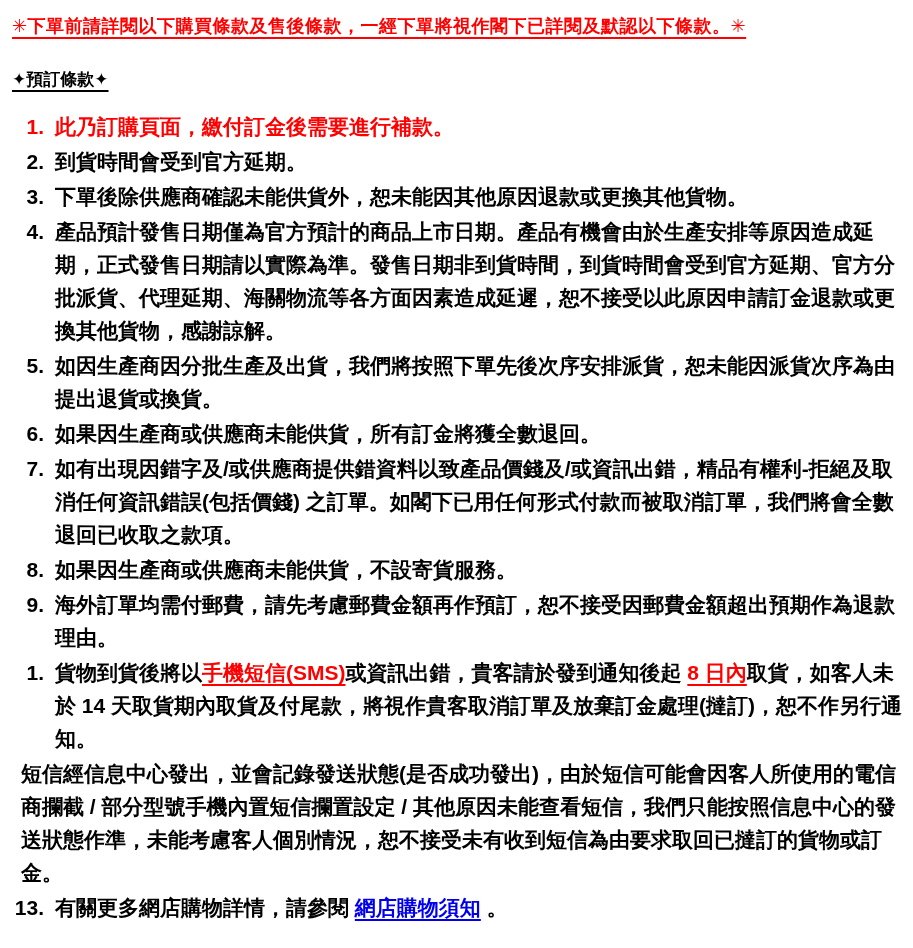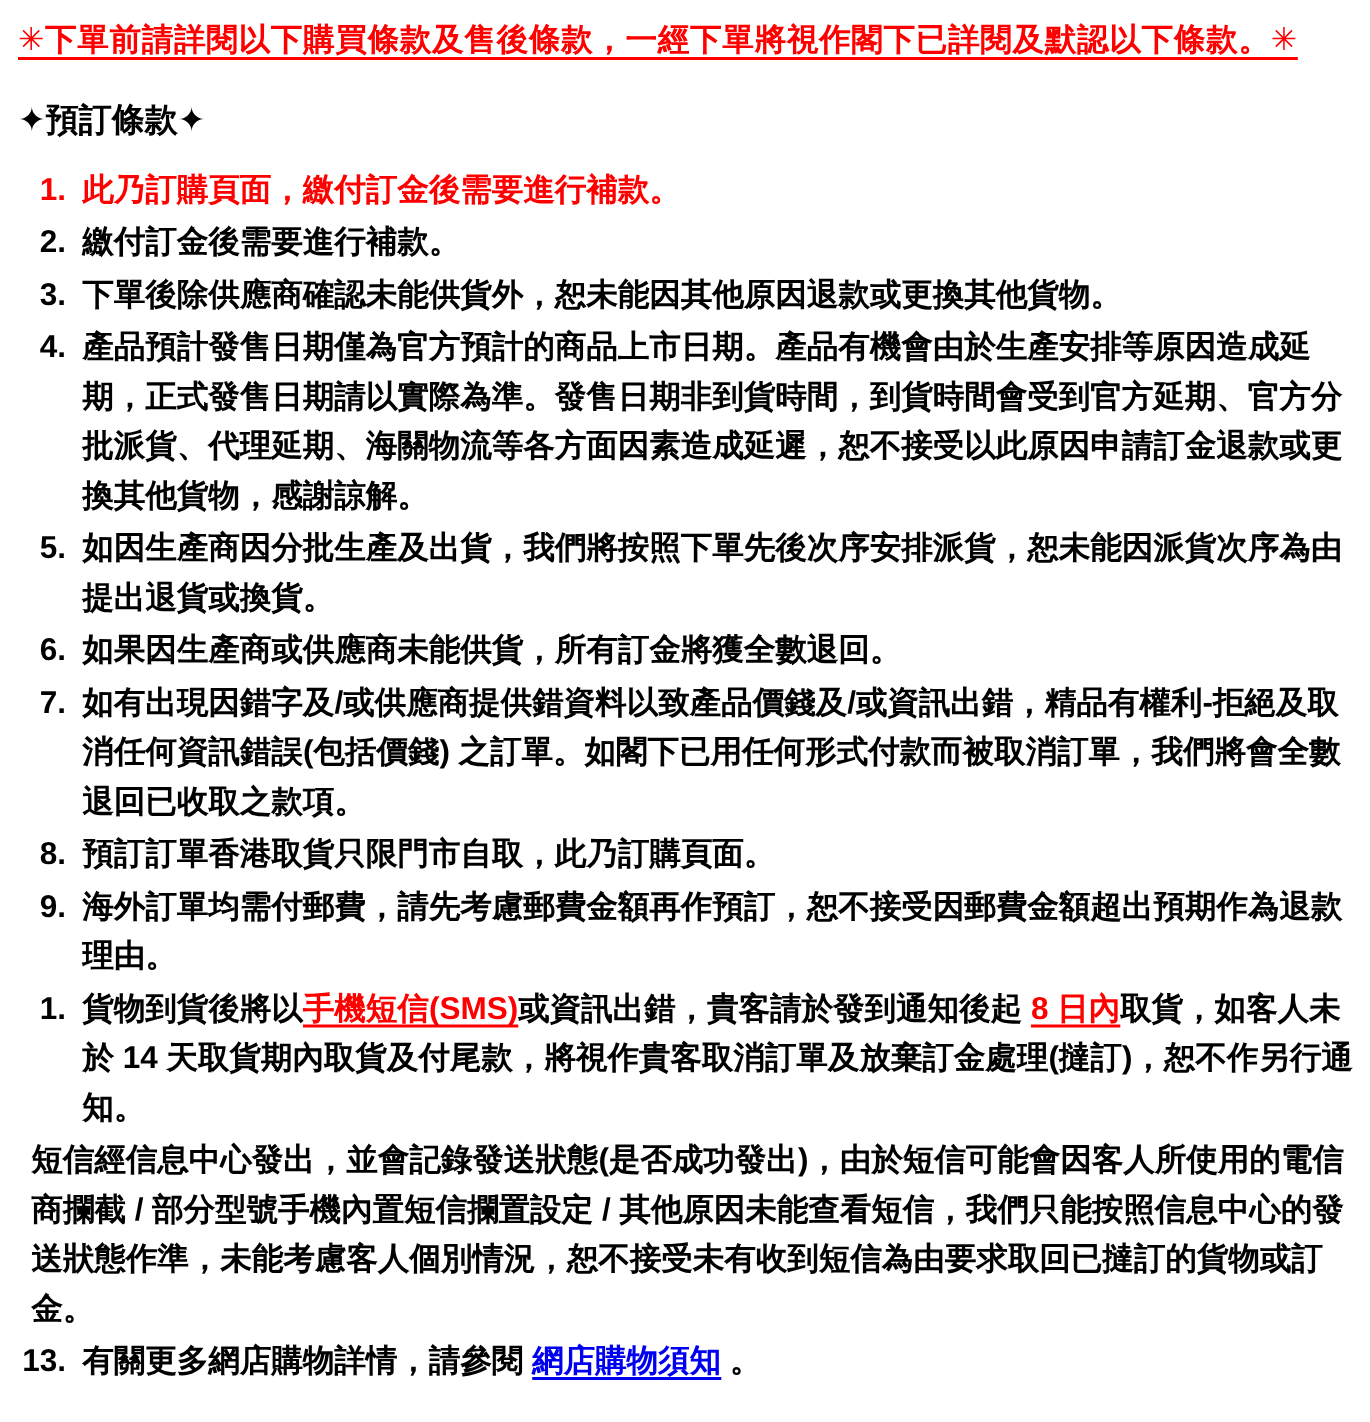--- a/index.html
+++ b/index.html
@@ -19,33 +19,34 @@
     min-height: 948px;
     font-family: "Liberation Sans", "DejaVu Sans", sans-serif;
     font-weight: 700;
     color: var(--ink);
   }
   .page {
     padding: 9px 10px 20px 10px;
   }
   .banner {
     color: var(--red);
-    font-size: 21px;
+    font-size: 18px;
     line-height: 27px;
     margin: 4px 0 0 2px;
     text-decoration: underline;
     text-decoration-thickness: 2px;
     text-underline-offset: 5px;
     letter-spacing: 0.5px;
   }
   .section-title {
-    font-size: 22px;
+    font-size: 17px;
     line-height: 26px;
     margin: 27px 0 0 2px;
     display: inline-block;
+    text-decoration: underline;
     text-decoration-thickness: 2px;
     text-underline-offset: 5px;
   }
   .terms {
     margin-top: 17px;
   }
   .row {
     display: flex;
     font-size: 21px;
     line-height: 33px;
@@ -90,21 +91,21 @@
     <span class="section-title">✦預訂條款✦</span>
   </div>
 
   <div class="terms">
       <div class="row red">
         <span class="num">1.</span>
         <div class="txt"><span>此乃訂購頁面，繳付訂金後需要進行補款。</span></div>
       </div>
       <div class="row">
         <span class="num">2.</span>
-        <div class="txt"><span>繳付訂金後需要進行補款。</span></div>
+        <div class="txt"><span>到貨時間會受到官方延期。</span></div>
       </div>
       <div class="row">
         <span class="num">3.</span>
         <div class="txt"><span>下單後除供應商確認未能供貨外，恕未能因其他原因退款或更換其他貨物。</span></div>
       </div>
       <div class="row">
         <span class="num">4.</span>
         <div class="txt"><span>產品預計發售日期僅為官方預計的商品上市日期。產品有機會由於生產安排等原因造成延期，正式發售日期請以實際為準。發售日期非到貨時間，到貨時間會受到官方延期、官方分批派貨、代理延期、海關物流等各方面因素造成延遲，恕不接受以此原因申請訂金退款或更換其他貨物，感謝諒解。</span></div>
       </div>
       <div class="row">
@@ -114,21 +115,21 @@
       <div class="row">
         <span class="num">6.</span>
         <div class="txt"><span>如果因生產商或供應商未能供貨，所有訂金將獲全數退回。</span></div>
       </div>
       <div class="row">
         <span class="num">7.</span>
         <div class="txt"><span>如有出現因錯字及/或供應商提供錯資料以致產品價錢及/或資訊出錯，精品有權利-拒絕及取消任何資訊錯誤(包括價錢) 之訂單。如閣下已用任何形式付款而被取消訂單，我們將會全數退回已收取之款項。</span></div>
       </div>
       <div class="row">
         <span class="num">8.</span>
-        <div class="txt"><span>預訂訂單香港取貨只限門市自取，此乃訂購頁面。</span></div>
+        <div class="txt"><span>如果因生產商或供應商未能供貨，不設寄貨服務。</span></div>
       </div>
       <div class="row">
         <span class="num">9.</span>
         <div class="txt"><span>海外訂單均需付郵費，請先考慮郵費金額再作預訂，恕不接受因郵費金額超出預期作為退款理由。</span></div>
       </div>
       <div class="row">
         <span class="num">1.</span>
         <div class="txt"><span>貨物到貨後將以</span><span class="seg-red-underline">手機短信(SMS)</span><span>或資訊出錯，貴客請於發到通知後起 </span><span class="seg-red-underline">8 日內</span><span>取貨，如客人未於 14 天取貨期內取貨及付尾款，將視作貴客取消訂單及放棄訂金處理(撻訂)，恕不作另行通知。</span></div>
       </div>
       <div class="row">

